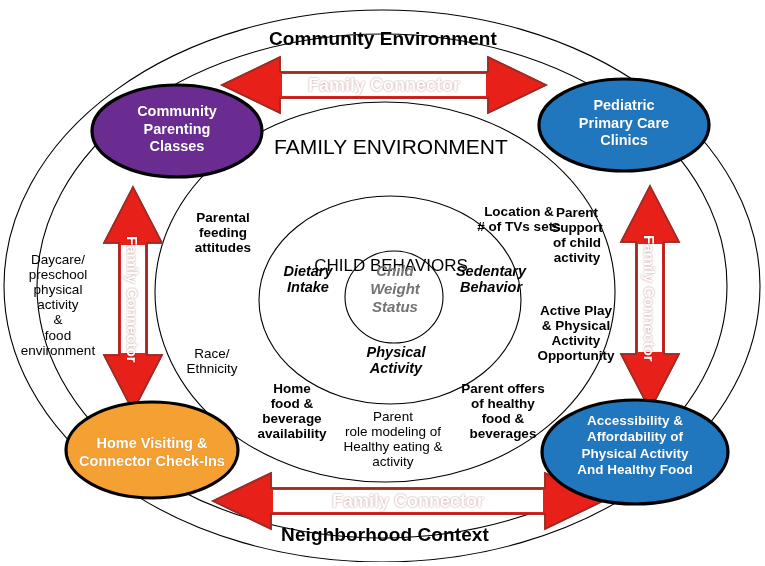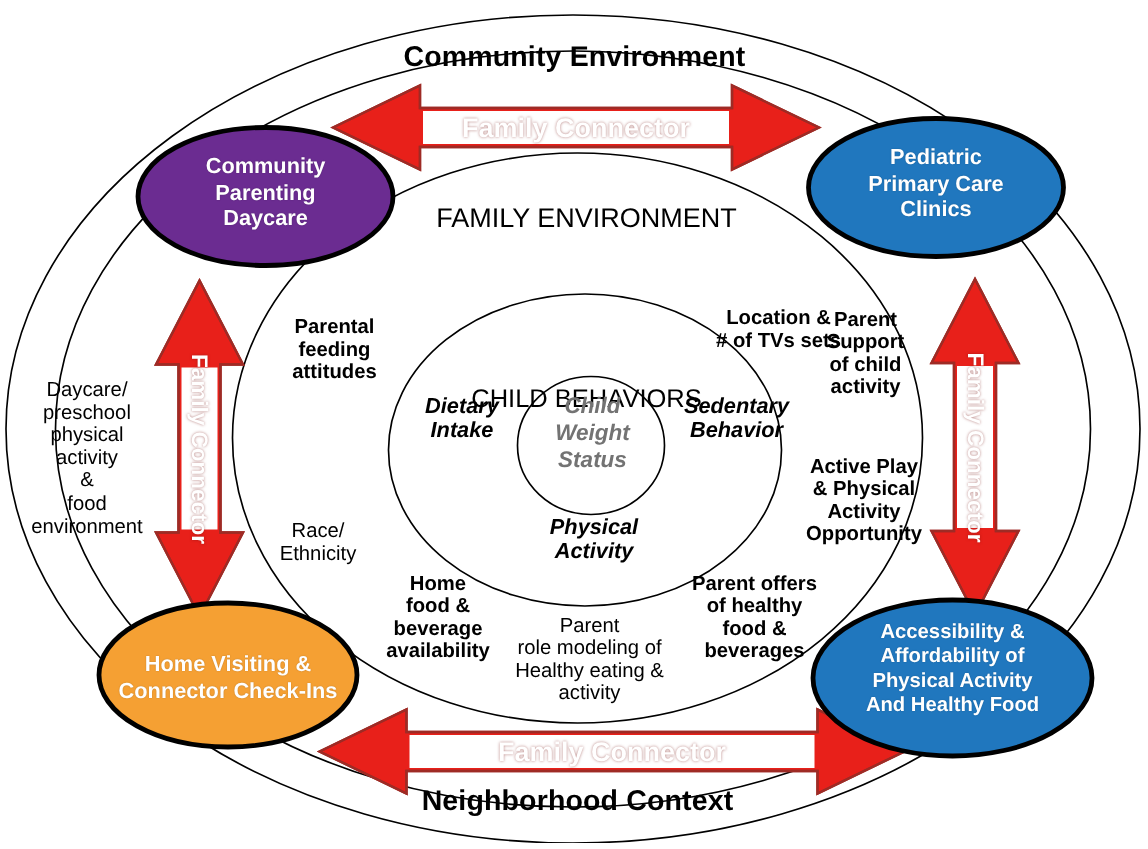--- a/index.html
+++ b/index.html
@@ -56,21 +56,21 @@
     white-space: pre-line;
     pointer-events: none;
   }
   .ring-title {
     font-weight: bold;
     font-size: 19px;
     letter-spacing: 0.1px;
   }
   .env-title {
     font-weight: normal;
-    font-size: 18px;
+    font-size: 21px;
   }
   .behaviors-title {
     font-weight: normal;
     font-size: 17px;
     margin-top: 40px;
   }
   .node-label {
     font-weight: bold;
     color: #ffffff;
     font-size: 14.5px;
@@ -219,21 +219,21 @@
   <div class="lbl factor plain" style="left:8px; top:228px; width:100px; font-size:13.5px;margin-top:24px;">Daycare/
 preschool
 physical
 activity
 &amp;
 food
 environment</div>
 
   <div class="lbl node-label" style="left:107px; top:103px; width:140px;">Community
 Parenting
-Daycare</div>
+Classes</div>
 
   <div class="lbl node-label" style="left:549px; top:97px; width:150px;">Pediatric
 Primary Care
 Clinics</div>
 
   <div class="lbl node-label small" style="left:549px; top:413px; width:172px;">Accessibility &amp;
 Affordability of
 Physical Activity
 And Healthy Food</div>
 

